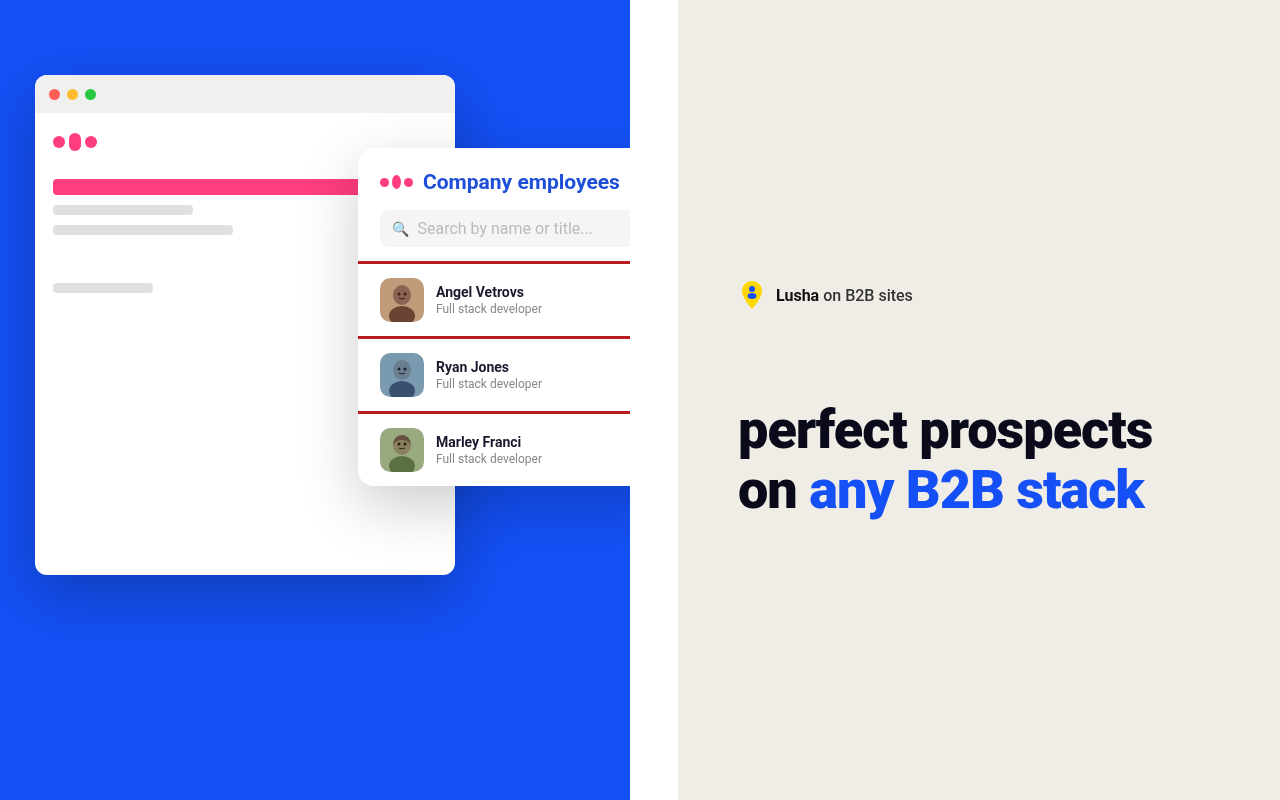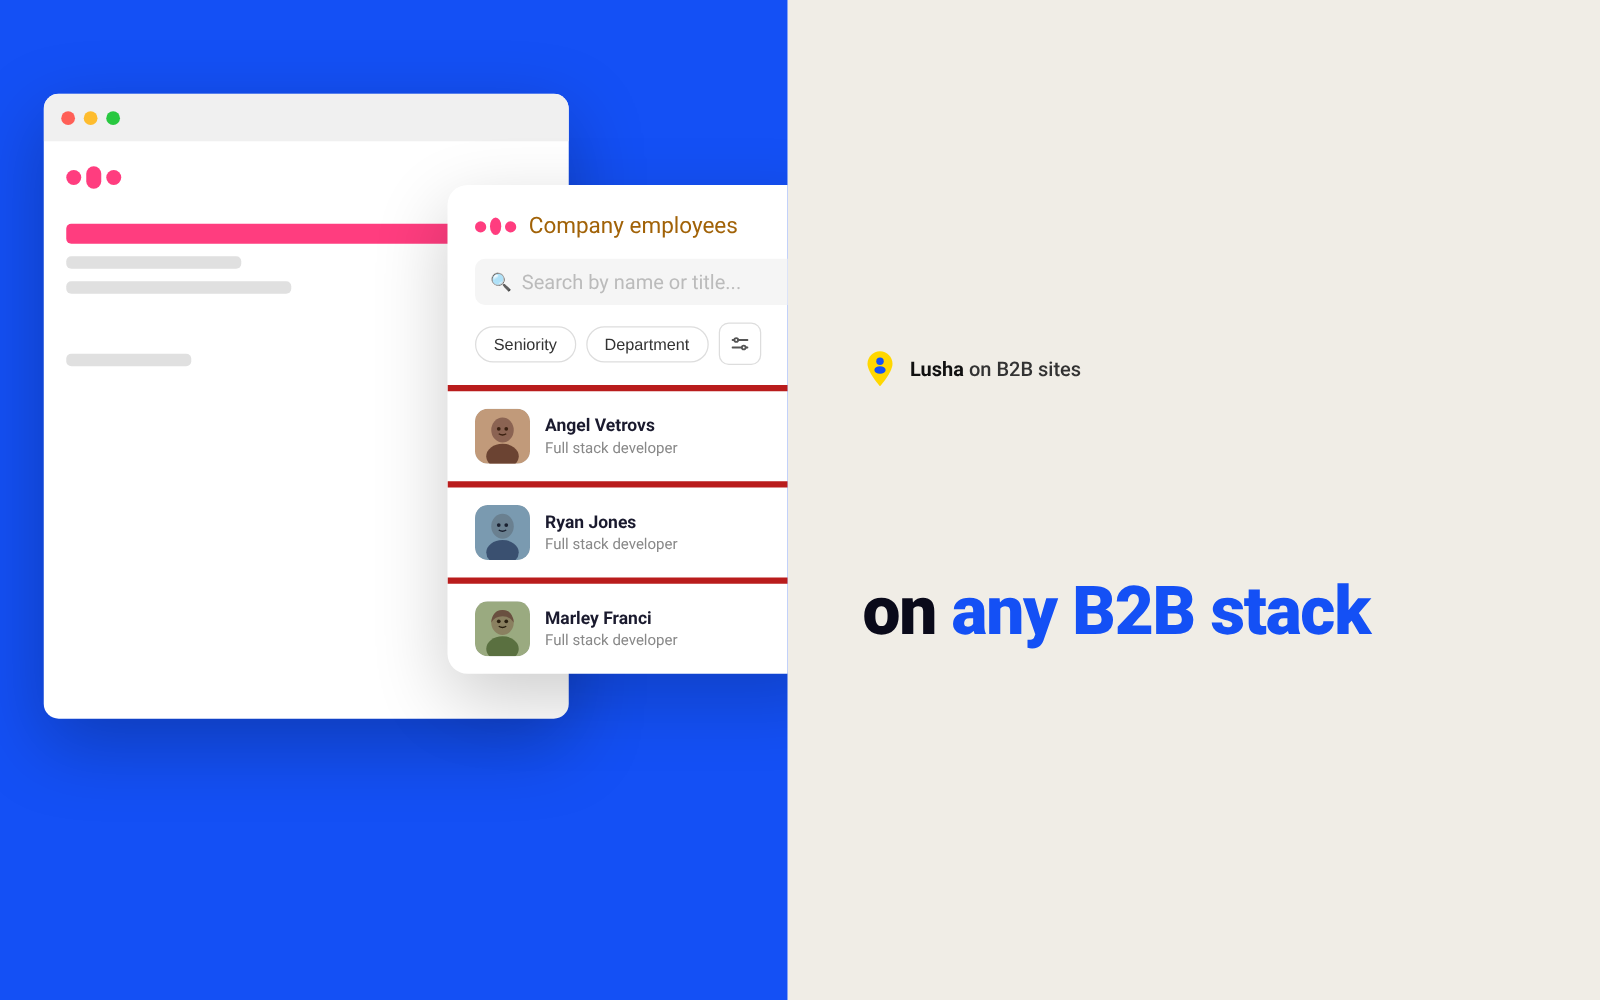--- a/index.html
+++ b/index.html
@@ -93,23 +93,23 @@
     }
 
     .lusha-card-header {
       padding: 22px 22px 16px;
       display: flex;
       align-items: center;
       gap: 10px;
     }
 
     .card-title {
-      font-size: 18px;
-      font-weight: 400;
-      color: #a16207;
+      font-size: 21px;
+      font-weight: 700;
+      color: #1d4ed8;
     }
 
     .search-box {
       margin: 0 22px 14px;
       display: flex;
       align-items: center;
       gap: 8px;
       background: #f5f5f5;
       border-radius: 8px;
       padding: 9px 12px;
@@ -157,21 +157,21 @@
 
     .employee-list {
       display: flex;
       flex-direction: column;
     }
 
     .employee-item {
       display: flex;
       align-items: center;
       padding: 14px 22px;
-      border-top: 5px solid #b91c1c;
+      border-top: 3px solid #b91c1c;
       cursor: pointer;
       gap: 12px;
     }
 
     .employee-avatar {
       width: 44px;
       height: 44px;
       border-radius: 10px;
       overflow: hidden;
       flex-shrink: 0;
@@ -198,20 +198,21 @@
     }
 
     
     .right-panel {
       flex: 1;
       background: #F0EDE6;
       display: flex;
       flex-direction: column;
       justify-content: center;
       padding: 60px 60px;
+      margin-left: 48px;
     }
 
     .lusha-badge {
       display: flex;
       align-items: center;
       gap: 10px;
       margin-bottom: 28px;
     }
 
     .lusha-badge-text {
@@ -295,32 +296,20 @@
         <div class="w-circle wc3"></div>
       </div>
       <span class="card-title">Company employees</span>
     </div>
 
     <div class="search-box">
       <span class="search-box-icon">🔍</span>
       <span class="search-placeholder">Search by name or title...</span>
     </div>
 
-    <div class="filter-row">
-      <button class="filter-btn">Seniority</button>
-      <button class="filter-btn">Department</button>
-      <div class="filter-icon-btn">
-        <svg width="14" height="14" viewBox="0 0 14 14" fill="none">
-          <line x1="1" y1="4" x2="13" y2="4" stroke="#555" stroke-width="1.5" stroke-linecap="round"></line>
-          <line x1="1" y1="10" x2="13" y2="10" stroke="#555" stroke-width="1.5" stroke-linecap="round"></line>
-          <circle cx="4" cy="4" r="1.5" fill="white" stroke="#555" stroke-width="1.5"></circle>
-          <circle cx="10" cy="10" r="1.5" fill="white" stroke="#555" stroke-width="1.5"></circle>
-        </svg>
-      </div>
-    </div>
 
     <div class="employee-list">
 
       <div class="employee-item">
         <div class="employee-avatar">
           <svg width="44" height="44" viewBox="0 0 44 44">
             <rect width="44" height="44" rx="10" fill="#C19A7A"></rect>
 
             <ellipse cx="22" cy="17" rx="9" ry="10" fill="#8B6352"></ellipse>
 
@@ -392,17 +381,17 @@
       <ellipse cx="14" cy="17" rx="4.5" ry="3" fill="#1450F5"></ellipse>
     </svg>
     <span class="lusha-badge-text">
       <strong>Lusha</strong>
       <span> </span><span>on B2B sites</span>
     </span>
   </div>
 
   <h1 class="main-heading">
     <br>
-    <br>
+    <span>perfect prospects</span><br>
     <span>on </span><span class="highlight">any B2B stack</span>
   </h1>
 
 </div>
 
 </body></html>

